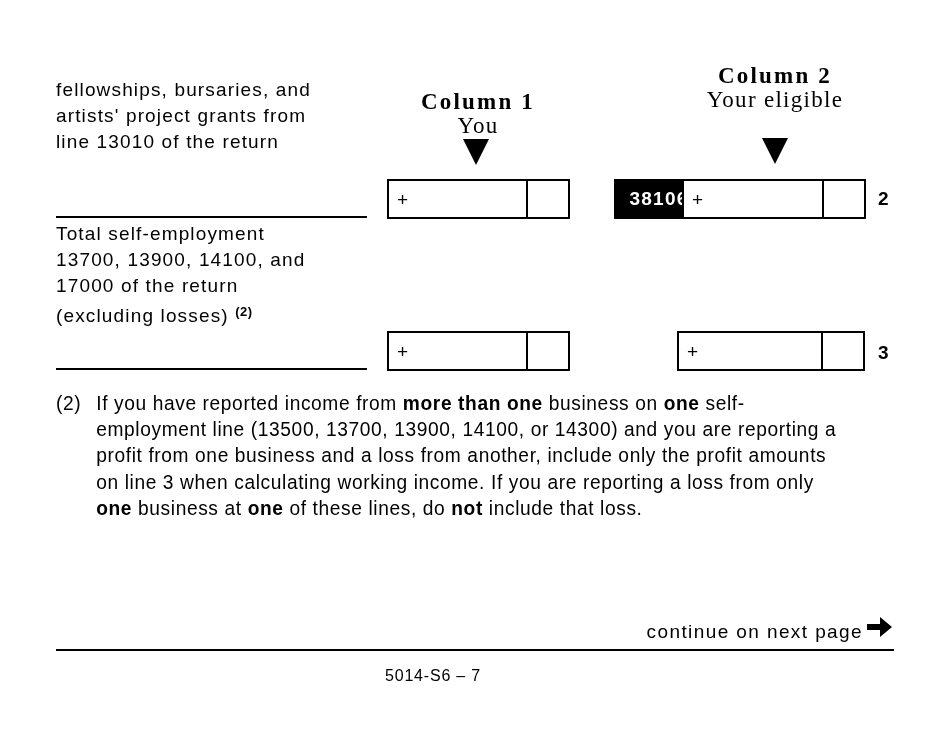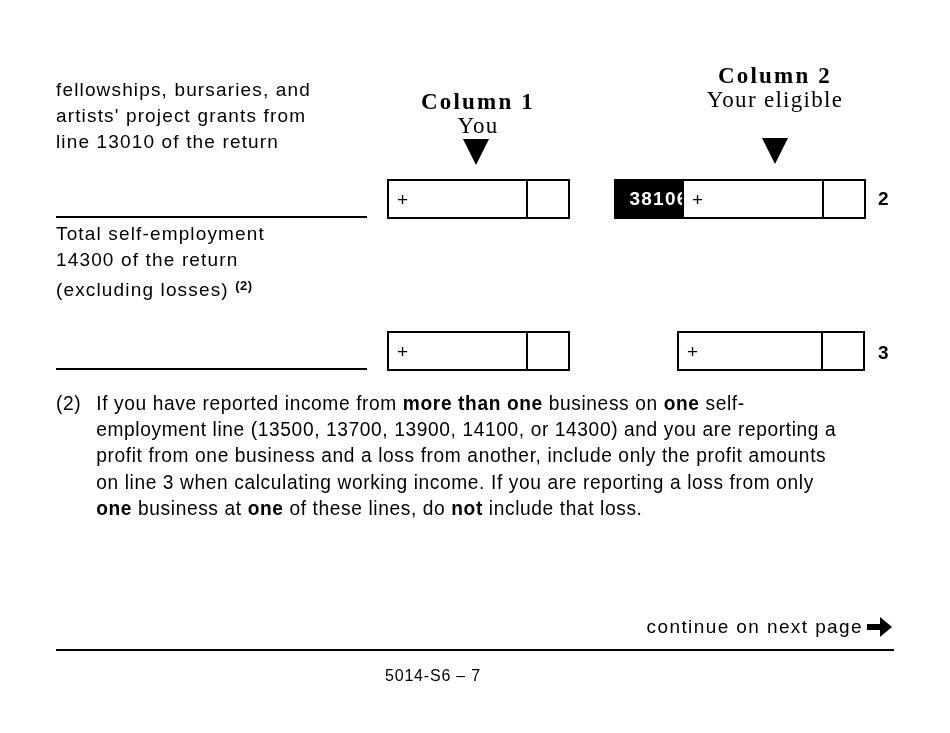--- a/index.html
+++ b/index.html
@@ -17,21 +17,21 @@
   .box .cents { position:absolute; top:0; bottom:0; border-left:2px solid #000; }
   .code { position:absolute; background:#000; color:#fff; font-weight:bold; font-size:19px;
           letter-spacing:1.2px; line-height:39px; text-align:center; }
   .lineno { position:absolute; font-weight:bold; font-size:19px; }
   .sup { font-size:13px; font-weight:bold; vertical-align:6px; letter-spacing:0.5px; }
   .note { position:absolute; left:56px; top:390px; width:850px; font-size:20.5px; line-height:26.2px;
           letter-spacing:0.65px; font-family:"Liberation Sans", sans-serif; transform:scaleX(0.935); transform-origin:left top; }
   .note .marker { position:absolute; left:0; top:0; }
   .note .para { margin-left:43px; white-space:normal; }
   .note b { font-weight:bold; }
-  .continue { position:absolute; right:57px; top:616px; font-size:19px; letter-spacing:1.4px; display:flex; align-items:flex-start; }
+  .continue { position:absolute; right:57px; top:616px; font-size:19px; letter-spacing:1.4px; display:flex; align-items:flex-end; }
   .arrow { margin-left:4px; display:inline-block; }
   .footer { position:absolute; left:0; width:866px; top:667px; text-align:center; font-size:16px; letter-spacing:0.8px; }
 </style>
 </head>
 <body>
 
 <div class="abs colhead" style="left:398px; top:90px; width:160px;">
   <div class="title">Column 1</div>
   <div>You</div>
 </div>
@@ -57,21 +57,22 @@
 
 <div class="code" style="left:614px; top:179px; width:90px; height:40px;">38106</div>
 <div class="box" style="left:682px; top:179px; width:184px; height:40px;">
   <span class="plus">+</span>
   <div class="cents" style="left:138px; right:0;"></div>
 </div>
 <div class="lineno" style="left:878px; top:188px;">2</div>
 
 <div class="abs label" style="left:56px; top:221px;">
   <div>Total self-employment</div>
-  <div>14300 of the return</div>
+  <div>13700, 13900, 14100, and</div>
+  <div>17000 of the return</div>
   <div><span>(excluding losses)</span> <span class="sup">(2)</span></div>
 </div>
 <div class="rule" style="left:56px; top:368px; width:311px;"></div>
 
 <div class="box" style="left:387px; top:331px; width:183px; height:40px;">
   <span class="plus">+</span>
   <div class="cents" style="left:137px; right:0;"></div>
 </div>
 <div class="box" style="left:677px; top:331px; width:188px; height:40px;">
   <span class="plus">+</span>

